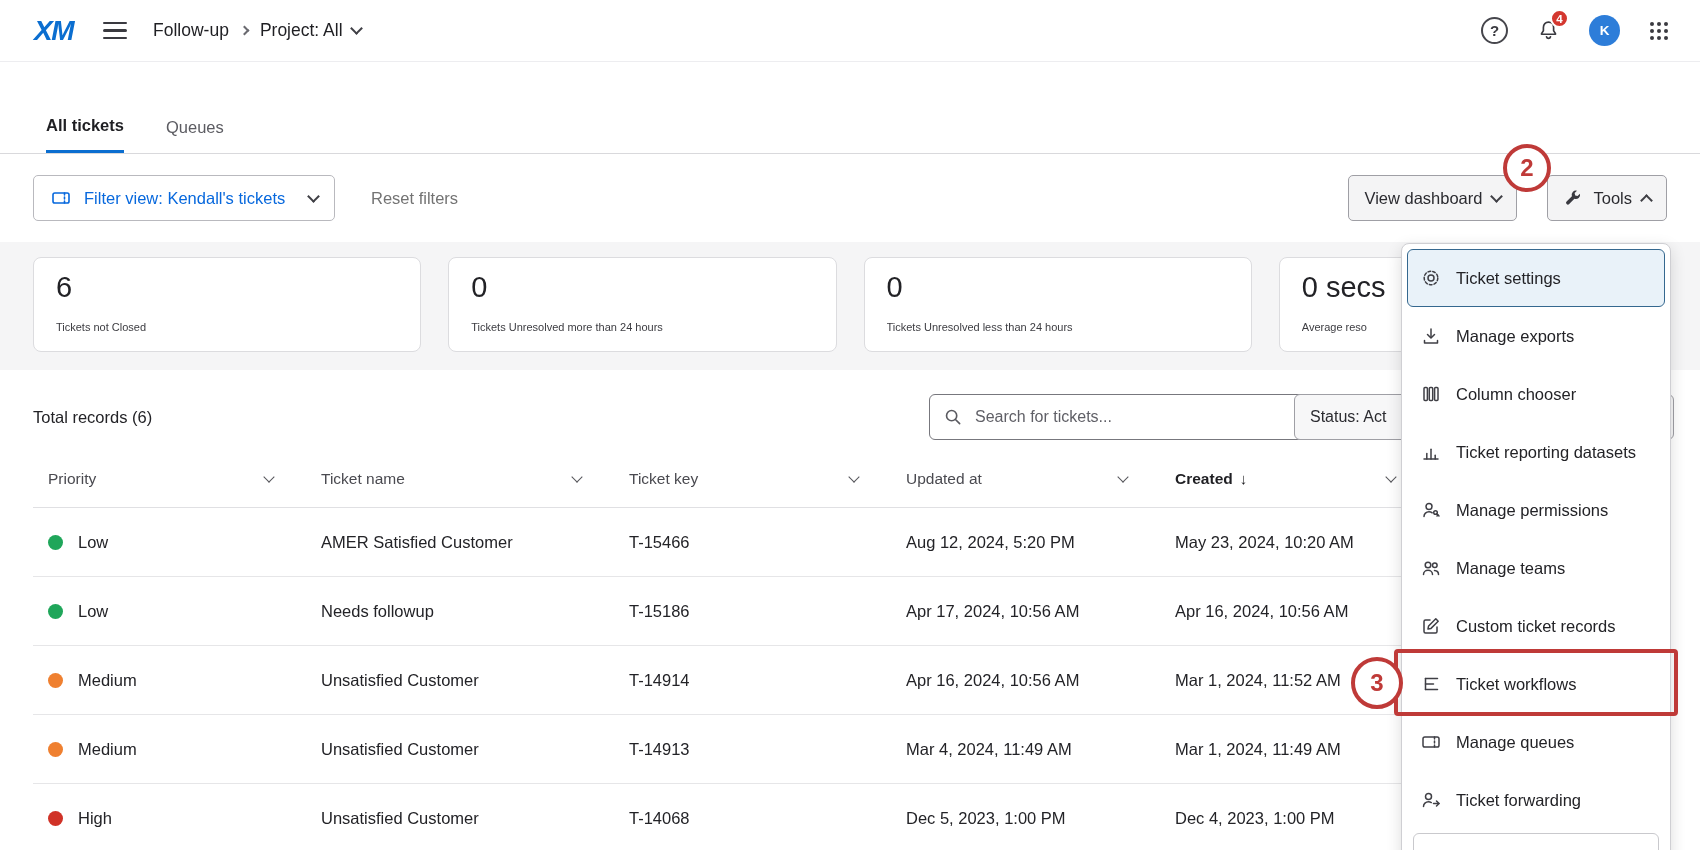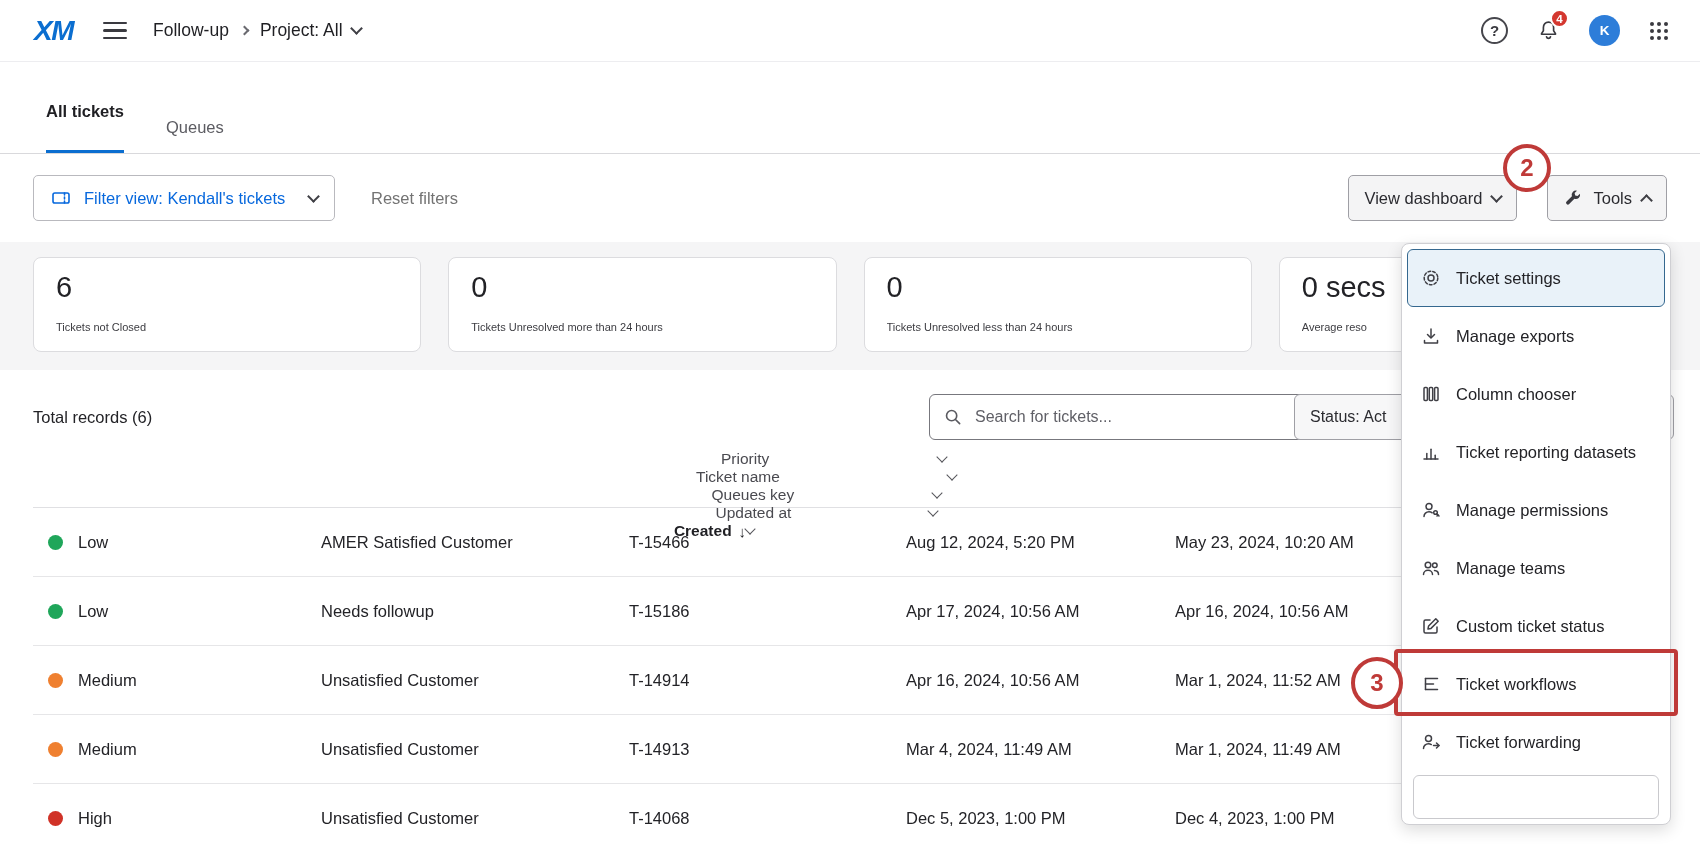--- a/index.html
+++ b/index.html
@@ -25,42 +25,42 @@
     box-shadow:7px 0 #3a3a40,14px 0 #3a3a40,0 7px #3a3a40,7px 7px #3a3a40,14px 7px #3a3a40,0 14px #3a3a40,7px 14px #3a3a40,14px 14px #3a3a40; }
   
   .chev { display:inline-block; width:9px; height:9px; border-right:2px solid #3f3f45; border-bottom:2px solid #3f3f45; }
   .chev.down { transform:rotate(45deg); margin-top:-4px; }
   .chev.up { transform:rotate(-135deg); margin-top:5px; }
   .chev.right { transform:rotate(-45deg); width:7px; height:7px; border-color:#6a6a70; }
   .chev.hdr { width:8px; height:8px; border-width:1.8px; border-color:#55555b; }
   
   .tabs { height:92px; display:flex; align-items:flex-end; gap:42px; padding-left:46px; border-bottom:1px solid #d9d9dc; }
   .tab { font-size:16.5px; color:#5c5c62; padding-bottom:16px; cursor:pointer; }
-  .tab.active { color:#1f1f23; font-weight:700; border-bottom:3px solid #0b6ed0; padding-bottom:29px; }
+  .tab.active { color:#1f1f23; font-weight:700; border-bottom:3px solid #0b6ed0; padding-bottom:15px; }
   
   .filter-row { height:88px; display:flex; align-items:center; padding:0 33px; }
   .filter-btn { width:302px; height:46px; border:1px solid #b9b9be; border-radius:5px; background:#fff; display:flex; align-items:center; justify-content:space-between; padding:0 16px; cursor:pointer; }
   .filter-btn .lbl { display:flex; align-items:center; gap:12px; color:#0768dd; font-size:16.5px; font-weight:500; }
   .reset-link { color:#737373; font-size:16.5px; font-weight:500; margin-left:36px; cursor:pointer; }
   .right-buttons { margin-left:auto; display:flex; gap:30px; }
   .gray-btn { height:46px; border:1px solid #9f9fa5; background:#f4f4f5; border-radius:5px; display:flex; align-items:center; gap:10px; padding:16px 15px; font-size:16.5px; color:#2b2b30; cursor:pointer; }
   
   .stats { background:#f5f5f6; height:128px; padding:15px 33px 18px; display:flex; gap:27px; }
   .stat-card { flex:1; background:#fff; border:1px solid #dcdcdf; border-radius:8px; padding:13px 22px; }
   .stat-value { font-size:29px; color:#222226; }
   .stat-label { font-size:11px; color:#3c3c41; margin-top:17px; white-space:nowrap; overflow:hidden; }
   
   .table-wrap { padding:0 33px; }
   .table-toolbar { position:relative; height:46px; margin-top:24px; display:flex; align-items:center; }
   .total-records { font-size:16.5px; color:#232327; }
   .search-box { position:absolute; left:896px; top:0; width:390px; height:46px; border:1px solid #77777d; border-radius:6px; display:flex; align-items:center; gap:10px; padding:0 13px; background:#fff; }
   .search-box input { border:none; outline:none; width:100%; font-size:16px; font-family:inherit; color:#3c3c41; background:transparent; }
   .search-box input::placeholder { color:#5f5f66; }
   .status-btn { position:absolute; left:1261px; top:0; width:380px; height:46px; border:1px solid #9f9fa5; background:#f7f7f8; border-radius:6px; display:flex; align-items:center; padding:0 15px; font-size:16px; color:#2b2b30; white-space:nowrap; overflow:hidden; cursor:pointer; }
-  .thead { display:flex; align-items:center; height:58px; margin-top:10px; border-bottom:1px solid #e0e0e3; color:#4a4a50; font-size:15.5px;flex-direction:column; }
+  .thead { display:flex; align-items:center; height:58px; margin-top:10px; border-bottom:1px solid #e0e0e3; color:#4a4a50; font-size:15.5px; }
   .th { display:flex; align-items:center; justify-content:space-between; padding-right:48px; cursor:pointer; }
   .c1 { width:288px; padding-left:15px; }
   .c2 { width:308px;text-align:center; }
   .c3 { width:277px; }
   .c4 { width:269px; }
   .c5 { flex:1; }
   .th.c5 { padding-right:272px; }
   .th-created-lbl { font-weight:700; color:#1f1f23; display:flex; align-items:center; gap:7px; }
   .sort-arrow { font-weight:700; font-size:15px; }
   .trow { display:flex; align-items:center; height:69px; border-bottom:1px solid #e6e6e8; font-size:16.5px; color:#232327; }
@@ -196,21 +196,21 @@
   <div class="thead">
     <div class="th c1">
       <span>Priority</span>
       <span class="chev down hdr"></span>
     </div>
     <div class="th c2">
       <span>Ticket name</span>
       <span class="chev down hdr"></span>
     </div>
     <div class="th c3">
-      <span>Queues key</span>
+      <span>Ticket key</span>
       <span class="chev down hdr"></span>
     </div>
     <div class="th c4">
       <span>Updated at</span>
       <span class="chev down hdr"></span>
     </div>
     <div class="th c5">
       <span class="th-created-lbl">
         <span>Created</span>
         <span class="sort-arrow">↓</span>
@@ -339,36 +339,45 @@
     </span>
     <span>Manage teams</span>
   </div>
   <div class="menu-item">
     <span class="mi">
       <svg viewBox="0 0 22 22">
           <path d="M10 5H5.5A1.5 1.5 0 0 0 4 6.5v10A1.5 1.5 0 0 0 5.5 18h10a1.5 1.5 0 0 0 1.5-1.5V12"></path>
           <path d="M15.8 3.8l2.4 2.4L11 13.4l-3 .6.6-3z"></path>
         </svg>
     </span>
-    <span>Custom ticket status</span>
+    <span>Custom ticket records</span>
   </div>
   <div class="menu-item">
     <span class="mi">
       <svg viewBox="0 0 22 22">
           <path d="M5.5 5.5h12"></path>
           <path d="M5.5 5.5v11"></path>
           <path d="M5.5 11h8"></path>
           <path d="M5.5 16.5h12"></path>
         </svg>
     </span>
     <span>Ticket workflows</span>
   </div>
   <div class="menu-item">
     <span class="mi">
       <svg viewBox="0 0 22 22">
+          <rect x="3" y="6" width="16" height="10" rx="1.8"></rect>
+          <path d="M14.5 6v10" stroke-dasharray="2 2"></path>
+        </svg>
+    </span>
+    <span>Manage queues</span>
+  </div>
+  <div class="menu-item">
+    <span class="mi">
+      <svg viewBox="0 0 22 22">
           <circle cx="8.5" cy="7.5" r="3"></circle>
           <path d="M3.5 17.5c0-2.8 2.2-4.7 5-4.7 1 0 2 .25 2.8.75"></path>
           <path d="M13.5 14.5h5.5"></path>
           <path d="M16.5 12l2.5 2.5-2.5 2.5"></path>
         </svg>
     </span>
     <span>Ticket forwarding</span>
   </div>
   <div class="menu-partial"></div>
 </div>

